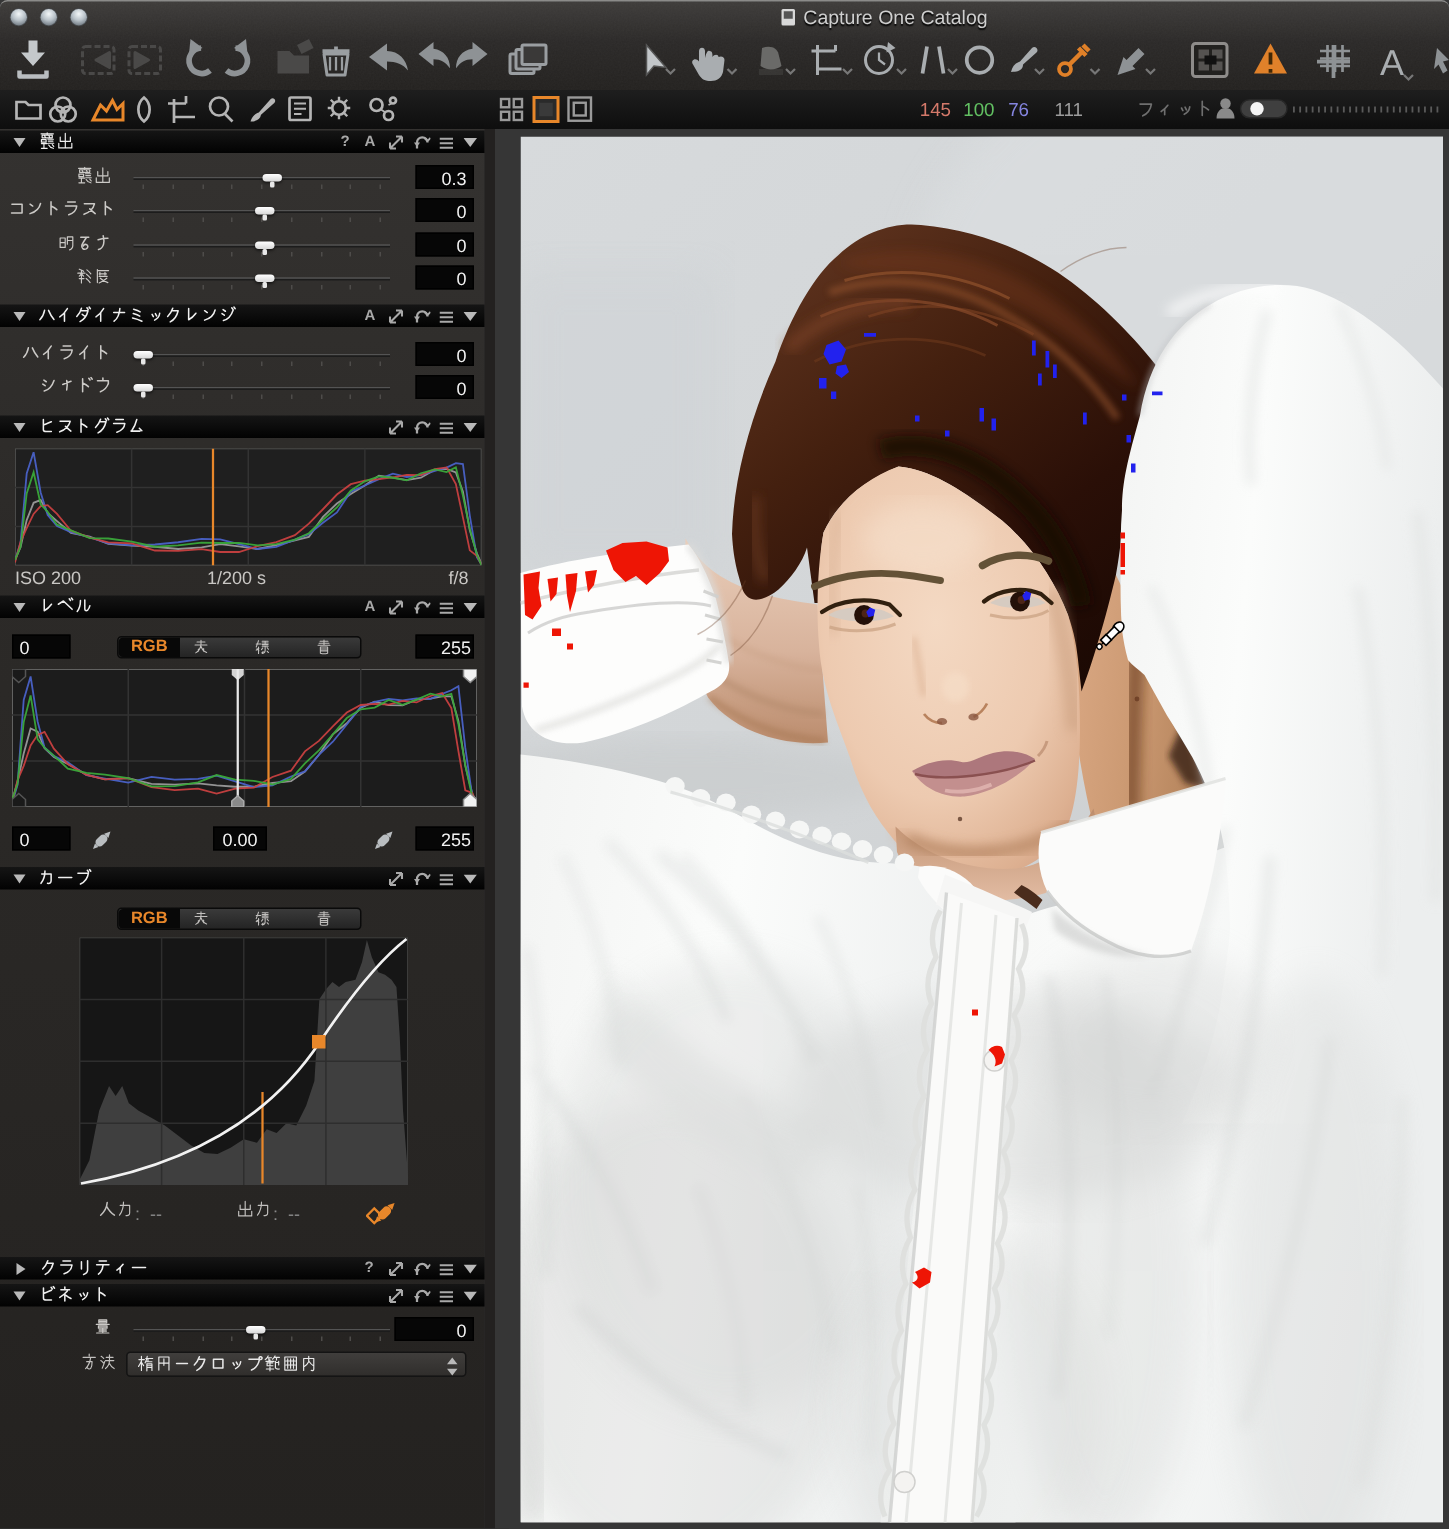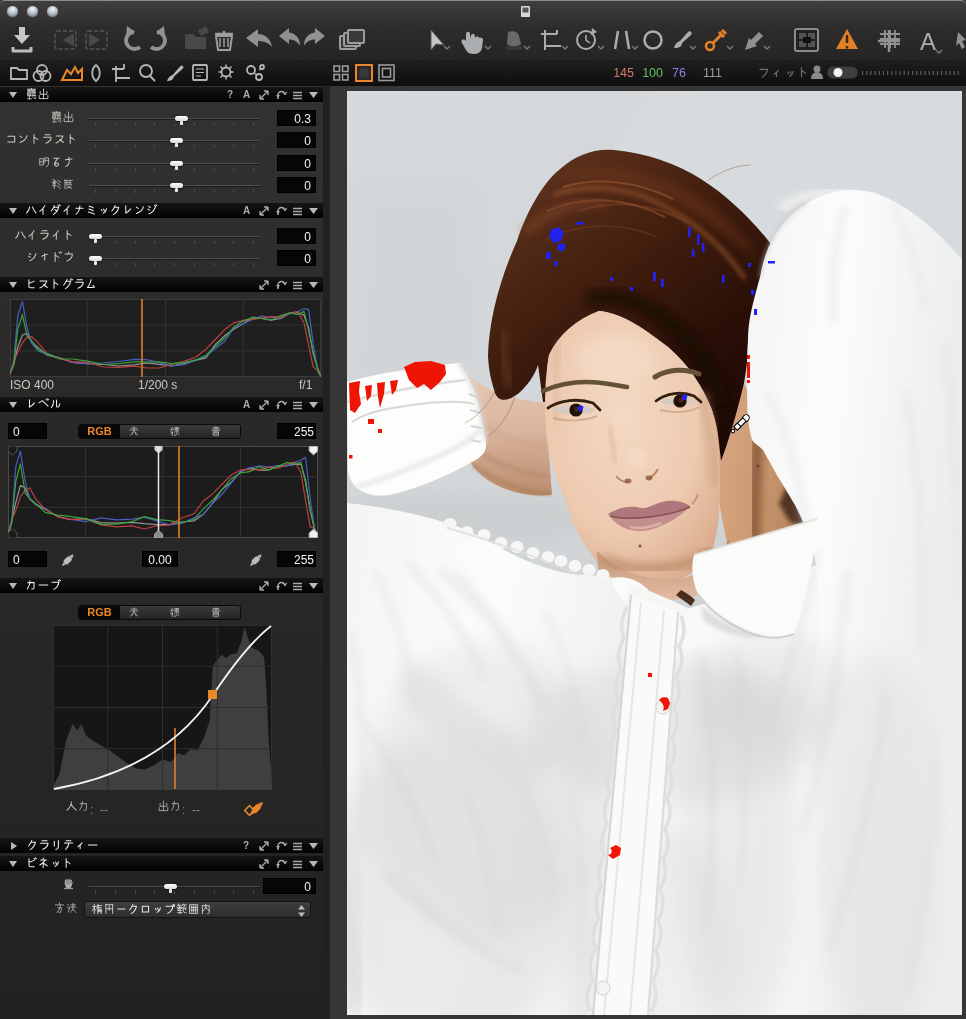--- a/index.html
+++ b/index.html
@@ -83,20 +83,21 @@
 <svg class="abs" style="left:0;top:0" width="966" height="60">
       <filter id="nz">
         <feTurbulence type="fractalNoise" baseFrequency="0.9" numOctaves="2"></feTurbulence>
         <feColorMatrix values="0 0 0 0 0.5 0 0 0 0 0.5 0 0 0 0 0.5 0 0 0 0.5 0"></feColorMatrix>
       </filter>
       <rect width="966" height="60" filter="url(#nz)" opacity="0.10"></rect>
     </svg>
     <div class="abs" style="left:7px;top:6px;width:11px;height:11px;border-radius:6px;background:radial-gradient(circle at 50% 30%,#f2f6f8,#b9c2c9 45%,#818a92 75%,#6d757c);box-shadow:0 0 0 0.5px #4a4f54"></div>
     <div class="abs" style="left:27px;top:6px;width:11px;height:11px;border-radius:6px;background:radial-gradient(circle at 50% 30%,#f2f6f8,#b9c2c9 45%,#818a92 75%,#6d757c);box-shadow:0 0 0 0.5px #4a4f54"></div>
     <div class="abs" style="left:47px;top:6px;width:11px;height:11px;border-radius:6px;background:radial-gradient(circle at 50% 30%,#f2f6f8,#b9c2c9 45%,#818a92 75%,#6d757c);box-shadow:0 0 0 0.5px #4a4f54"></div>
+    <div class="abs" style="left:447px;top:4px;width:300px;text-align:center;color:#cfcfcf;font-size:13px;text-shadow:0 1px 1px #000">Capture One Catalog</div>
     <svg class="abs" style="left:519px;top:5px" width="13" height="13">
       <rect x="2" y="1" width="9" height="11" rx="1" fill="#d8d8d8"></rect>
       <rect x="3.5" y="2.5" width="6" height="5" fill="#555"></rect>
     </svg>
     <svg class="abs" style="left:0;top:22px" width="966" height="38">
       <g fill="none" stroke="#a9adb0" stroke-width="2.5" stroke-linejoin="round">
         <path d="M19,5 h6 v8 h5 l-8,9 -8,-9 h5 z" fill="#c4c8cb" stroke="none"></path>
         <path d="M13,25 v4 h18 v-4" stroke="#b9bdc0" stroke-width="3" fill="none"></path>
         <g stroke="#4a4948" stroke-width="2">
           <rect x="55" y="9" width="21" height="18" rx="2" stroke-dasharray="4 2"></rect>
@@ -470,23 +471,23 @@
       <line x1="155.5" y1="0" x2="155.5" y2="78" stroke="#333" stroke-width="1"></line>
       <line x1="233.25" y1="0" x2="233.25" y2="78" stroke="#333" stroke-width="1"></line>
       <line x1="0" y1="26" x2="311" y2="26" stroke="#333" stroke-width="1"></line>
       <line x1="0" y1="52" x2="311" y2="52" stroke="#333" stroke-width="1"></line>
       <polyline points="0.0,74.3 3.7,65.8 7.8,47.7 12.4,36.2 17.1,34.2 21.8,43.0 28.0,48.4 37.3,56.2 49.8,58.8 62.2,63.5 77.8,64.7 93.3,65.5 108.8,67.0 124.4,65.9 136.8,63.8 149.3,65.3 161.7,67.0 174.2,64.4 186.6,61.2 195.9,58.9 205.3,45.6 214.6,36.7 223.9,30.3 233.2,24.7 242.6,18.1 251.9,19.4 261.2,21.1 270.6,19.5 279.9,14.2 287.7,13.6 293.9,16.0 298.6,28.7 303.2,54.5 307.9,69.9 311.0,76.9" fill="none" stroke="#9a9a9a" stroke-width="1.2" opacity="0.95"></polyline>
       <polyline points="0.0,74.7 3.7,62.7 7.8,16.7 12.4,2.5 17.1,29.3 21.8,44.4 28.0,51.7 37.3,55.7 49.8,59.3 62.2,63.3 77.8,64.6 93.3,64.0 108.8,62.5 124.4,60.3 136.8,60.6 149.3,63.7 161.7,67.0 174.2,65.6 186.6,60.7 195.9,57.1 205.3,49.5 214.6,42.6 223.9,28.7 233.2,24.7 242.6,20.4 251.9,16.8 261.2,19.0 270.6,17.7 279.9,14.9 287.7,12.7 293.9,9.8 298.6,10.4 303.2,44.7 307.9,72.5 311.0,77.3" fill="none" stroke="#4a62c8" stroke-width="1.2" opacity="0.95"></polyline>
       <polyline points="0.0,76.0 3.7,62.2 7.8,53.1 12.4,43.6 17.1,38.4 21.8,37.8 28.0,43.6 37.3,54.8 49.8,59.4 62.2,62.6 77.8,63.3 93.3,68.0 108.8,68.3 124.4,67.1 136.8,69.0 149.3,69.0 161.7,65.1 174.2,62.4 186.6,57.8 195.9,50.1 205.3,40.5 214.6,30.7 223.9,23.8 233.2,21.4 242.6,20.4 251.9,19.2 261.2,17.6 270.6,17.8 279.9,13.8 287.7,12.6 293.9,23.7 298.6,45.9 303.2,67.9 307.9,71.6 311.0,77.3" fill="none" stroke="#c84040" stroke-width="1.2" opacity="0.95"></polyline>
       <polyline points="0.0,74.3 3.7,65.5 7.8,29.9 12.4,15.8 17.1,37.2 21.8,42.2 28.0,50.8 37.3,54.6 49.8,59.8 62.2,60.0 77.8,62.1 93.3,65.5 108.8,64.6 124.4,62.8 136.8,63.0 149.3,62.9 161.7,64.6 174.2,63.7 186.6,60.7 195.9,56.5 205.3,47.5 214.6,39.3 223.9,28.0 233.2,21.9 242.6,18.6 251.9,19.5 261.2,21.2 270.6,16.5 279.9,13.9 287.7,15.7 293.9,12.5 298.6,31.3 303.2,53.6 307.9,70.7 311.0,77.9" fill="none" stroke="#3aa83a" stroke-width="1.2" opacity="0.95"></polyline>
       <line x1="132" y1="0" x2="132" y2="78" stroke="#e8872a" stroke-width="1.5"></line>
     </svg>
-    <div class="abs" style="left:10px;top:378px;color:#c9c7c4;font-size:12px">ISO 400</div>
+    <div class="abs" style="left:10px;top:378px;color:#c9c7c4;font-size:12px">ISO 200</div>
     <div class="abs" style="left:138px;top:378px;color:#c9c7c4;font-size:12px">1/200 s</div>
-    <div class="abs" style="left:299px;top:378px;color:#c9c7c4;font-size:12px">f/1</div>
+    <div class="abs" style="left:299px;top:378px;color:#c9c7c4;font-size:12px">f/8</div>
     <div class="hdr" style="top:397px">
       <div class="tri"></div>
       <svg width="37" height="14" viewBox="0 0 300 116" style="vertical-align:top">
         <use href="#g36" x="0" y="0" stroke="#efefef"></use>
         <use href="#g29" x="100" y="0" stroke="#efefef"></use>
         <use href="#g35" x="200" y="0" stroke="#efefef"></use>
       </svg>
     </div>
     <svg class="abs" style="left:309px;top:402px" width="10" height="7">
       <path d="M0,0 h9 l-4.5,6 z" fill="#b9b9b9"></path>

